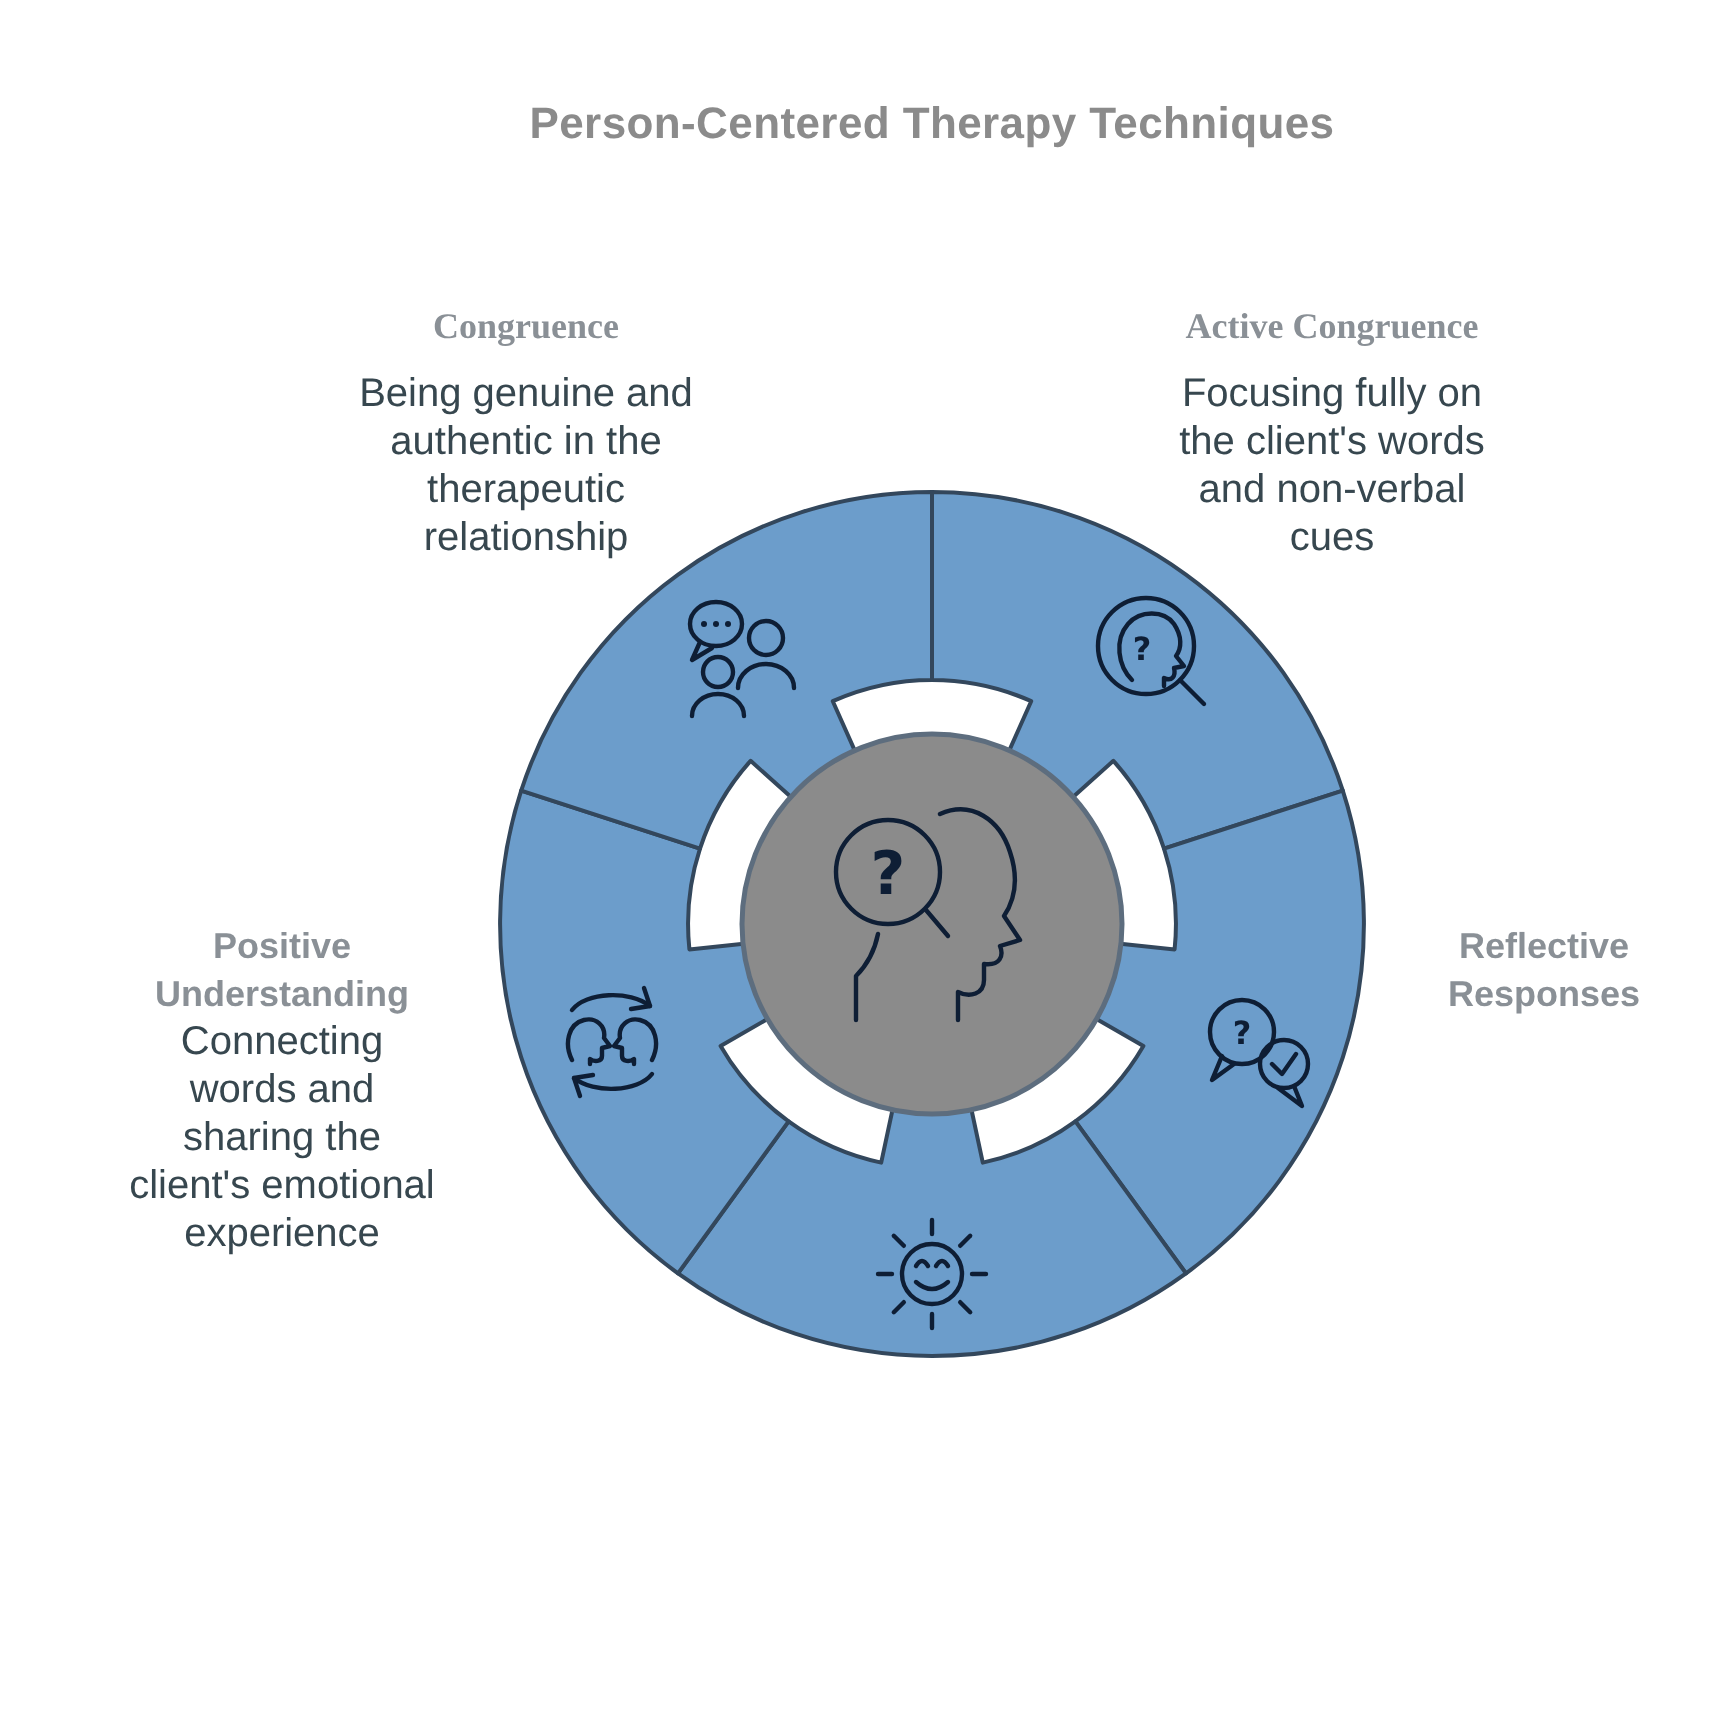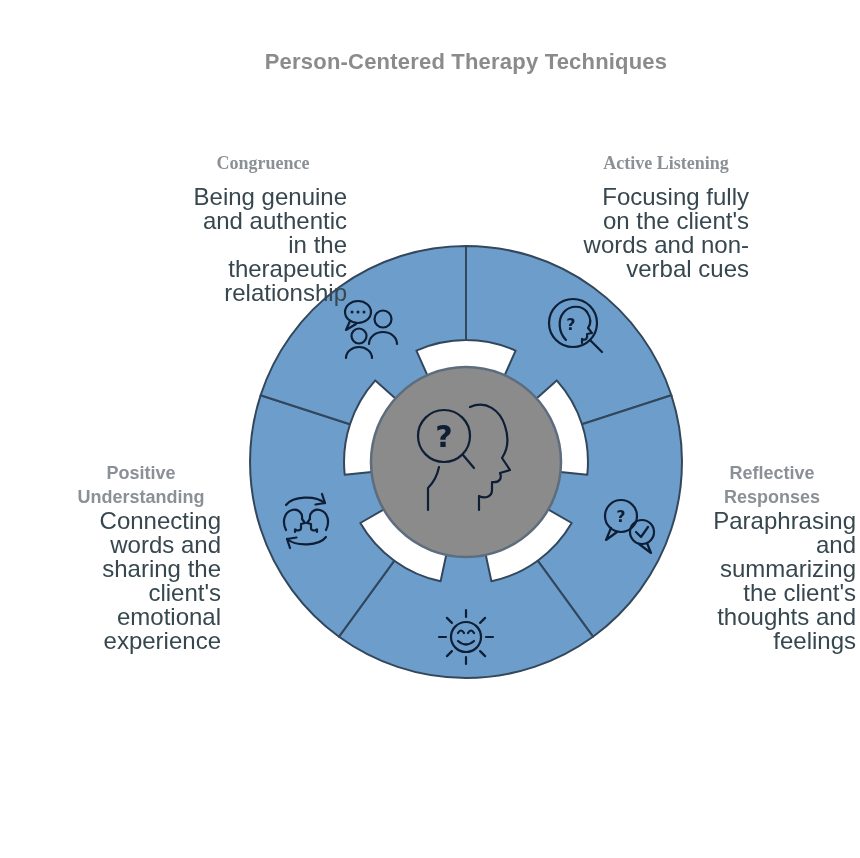--- a/index.html
+++ b/index.html
@@ -18,21 +18,21 @@
     letter-spacing:0.2px;
   }
   .label-block{
     position:absolute;transform:translateX(-50%);
     text-align:center;
   }
   .label-block .heading{
     font-size:18px;font-weight:bold;color:#8a9096;line-height:24px;
   }
   .label-block .desc{
-    font-size:24px;color:#37474f;line-height:24px;text-align:right;
+    font-size:20px;color:#37474f;line-height:24px;
   }
   .label-block.top .heading{line-height:23px;margin-bottom:10px;font-family:Liberation Serif, serif;}
   .lb-congruence{left:227px;top:152px;width:168px;}
   .lb-active{left:630px;top:152px;width:166px;}
   .lb-empathic{left:105px;top:461px;width:160px;}
   .lb-reflective{left:736px;top:461px;width:168px;}
   .lb-unconditional{left:430px;top:691px;width:172px;}
   .seg{stroke-linejoin:round;}
   .icon{fill:none;stroke:#0e1e35;stroke-width:2.2;stroke-linecap:round;stroke-linejoin:round;}
   .icon-fill{fill:#0e1e35;stroke:none;}
@@ -117,27 +117,26 @@
       <path class="icon" d="M 251,539 L 260.5,537.5 M 251,539 L 254,548"></path>
     </g>
   </svg>
 
   <div class="label-block top lb-congruence">
     <div class="heading">Congruence</div>
     <div class="desc">Being genuine and authentic in the therapeutic relationship</div>
   </div>
 
   <div class="label-block top lb-active">
-    <div class="heading">Active Listening</div>
+    <div class="heading">Active Congruence</div>
     <div class="desc">Focusing fully on the client's words and non-verbal cues</div>
   </div>
 
   <div class="label-block lb-reflective">
     <div class="heading">Reflective Responses</div>
-    <div class="desc">Paraphrasing and summarizing the client's thoughts and feelings</div>
   </div>
 
 
   <div class="label-block lb-empathic">
     <div class="heading">Positive Understanding</div>
     <div class="desc">Connecting words and sharing the client's emotional experience</div>
   </div>
 
 </div>
 

